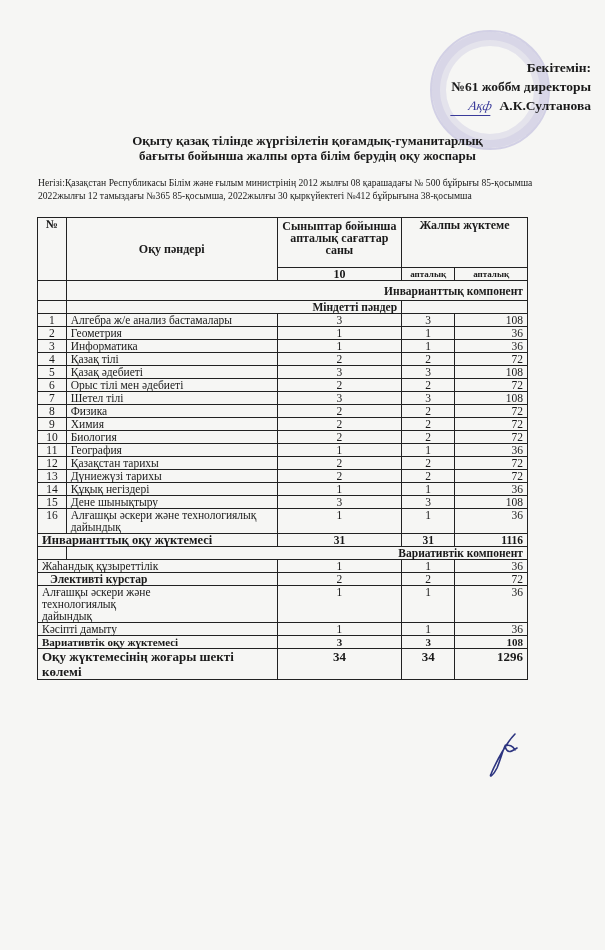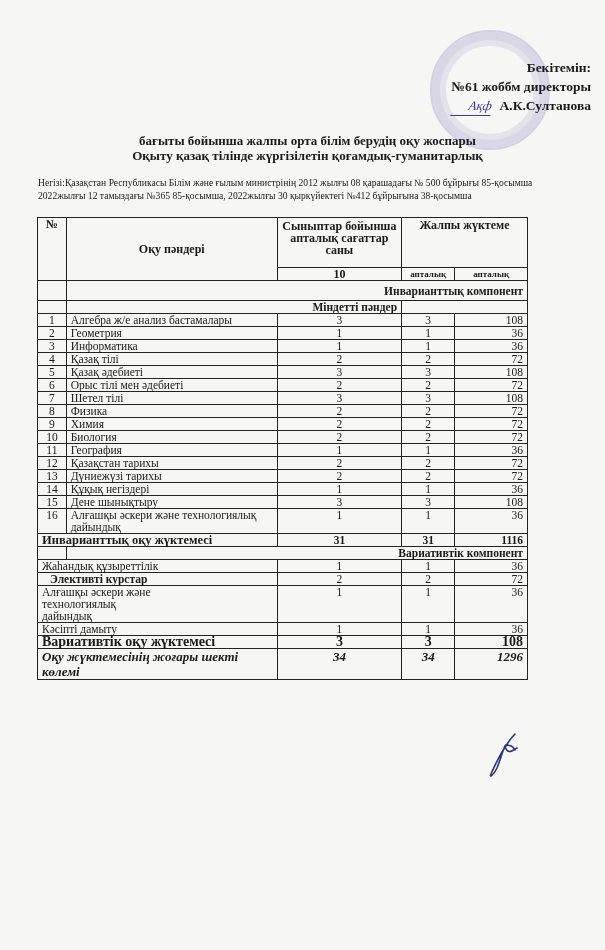--- a/index.html
+++ b/index.html
@@ -47,22 +47,22 @@
     }
     .c-no { width: 29px; text-align: center; }
     .c-sub { width: 215px; }
     .c-hr { width: 129px; text-align: center; }
     .c-wk { width: 54px; text-align: center; }
     .c-yr { width: 75px; text-align: right; }
     .hdr { font-weight: bold; text-align: center; font-size: 12px; line-height: 13px; }
     .hdr-sm { font-size: 9px; font-weight: bold; text-align: center; }
     .section { font-weight: bold; text-align: right; }
     .bold { font-weight: bold; }
-    .small { font-size: 14px; font-weight: bold; }
-    .big { font-size: 13px; font-weight: bold; font-style: italic; }
+    .small { font-size: 11px; font-weight: bold; }
+    .big { font-size: 13px; font-weight: bold; }
     .tall td { height: 24px; }
     .tall2 td { height: 28px; }
     .indent { padding-left: 12px !important; }
 
     .sig {
       position: absolute; left: 485px; top: 732px; width: 40px; height: 46px;
     }
     .footer {
       position: absolute; left: 363px; top: 914px;
       font-family: "DejaVu Sans", "Liberation Sans", sans-serif;
@@ -79,22 +79,22 @@
   <div class="approve">
     <div>Бекітемін:</div>
     <div>№61 жоббм  директоры</div>
     <div>
       <span class="scribble">Ақф</span>
       <span>А.К.Султанова</span>
     </div>
   </div>
 
   <div class="title">
+    <div>Оқыту қазақ тілінде жүргізілетін қоғамдық-гуманитарлық</div>
     <div>бағыты бойынша жалпы орта білім берудің оқу жоспары</div>
-    <div>Оқыту қазақ тілінде жүргізілетін қоғамдық-гуманитарлық</div>
   </div>
 
   <div class="basis">
     <div>Негізі:Қазақстан Республикасы Білім және ғылым министрінің 2012 жылғы 08 қарашадағы   № 500 бұйрығы 85-қосымша</div>
     <div>2022жылғы  12 тамыздағы №365  85-қосымша, 2022жылғы 30 қыркүйектегі №412 бұйрығына 38-қосымша</div>
   </div>
 
   <table class="plan">
     <tbody>
         <tr style="height:50px">

